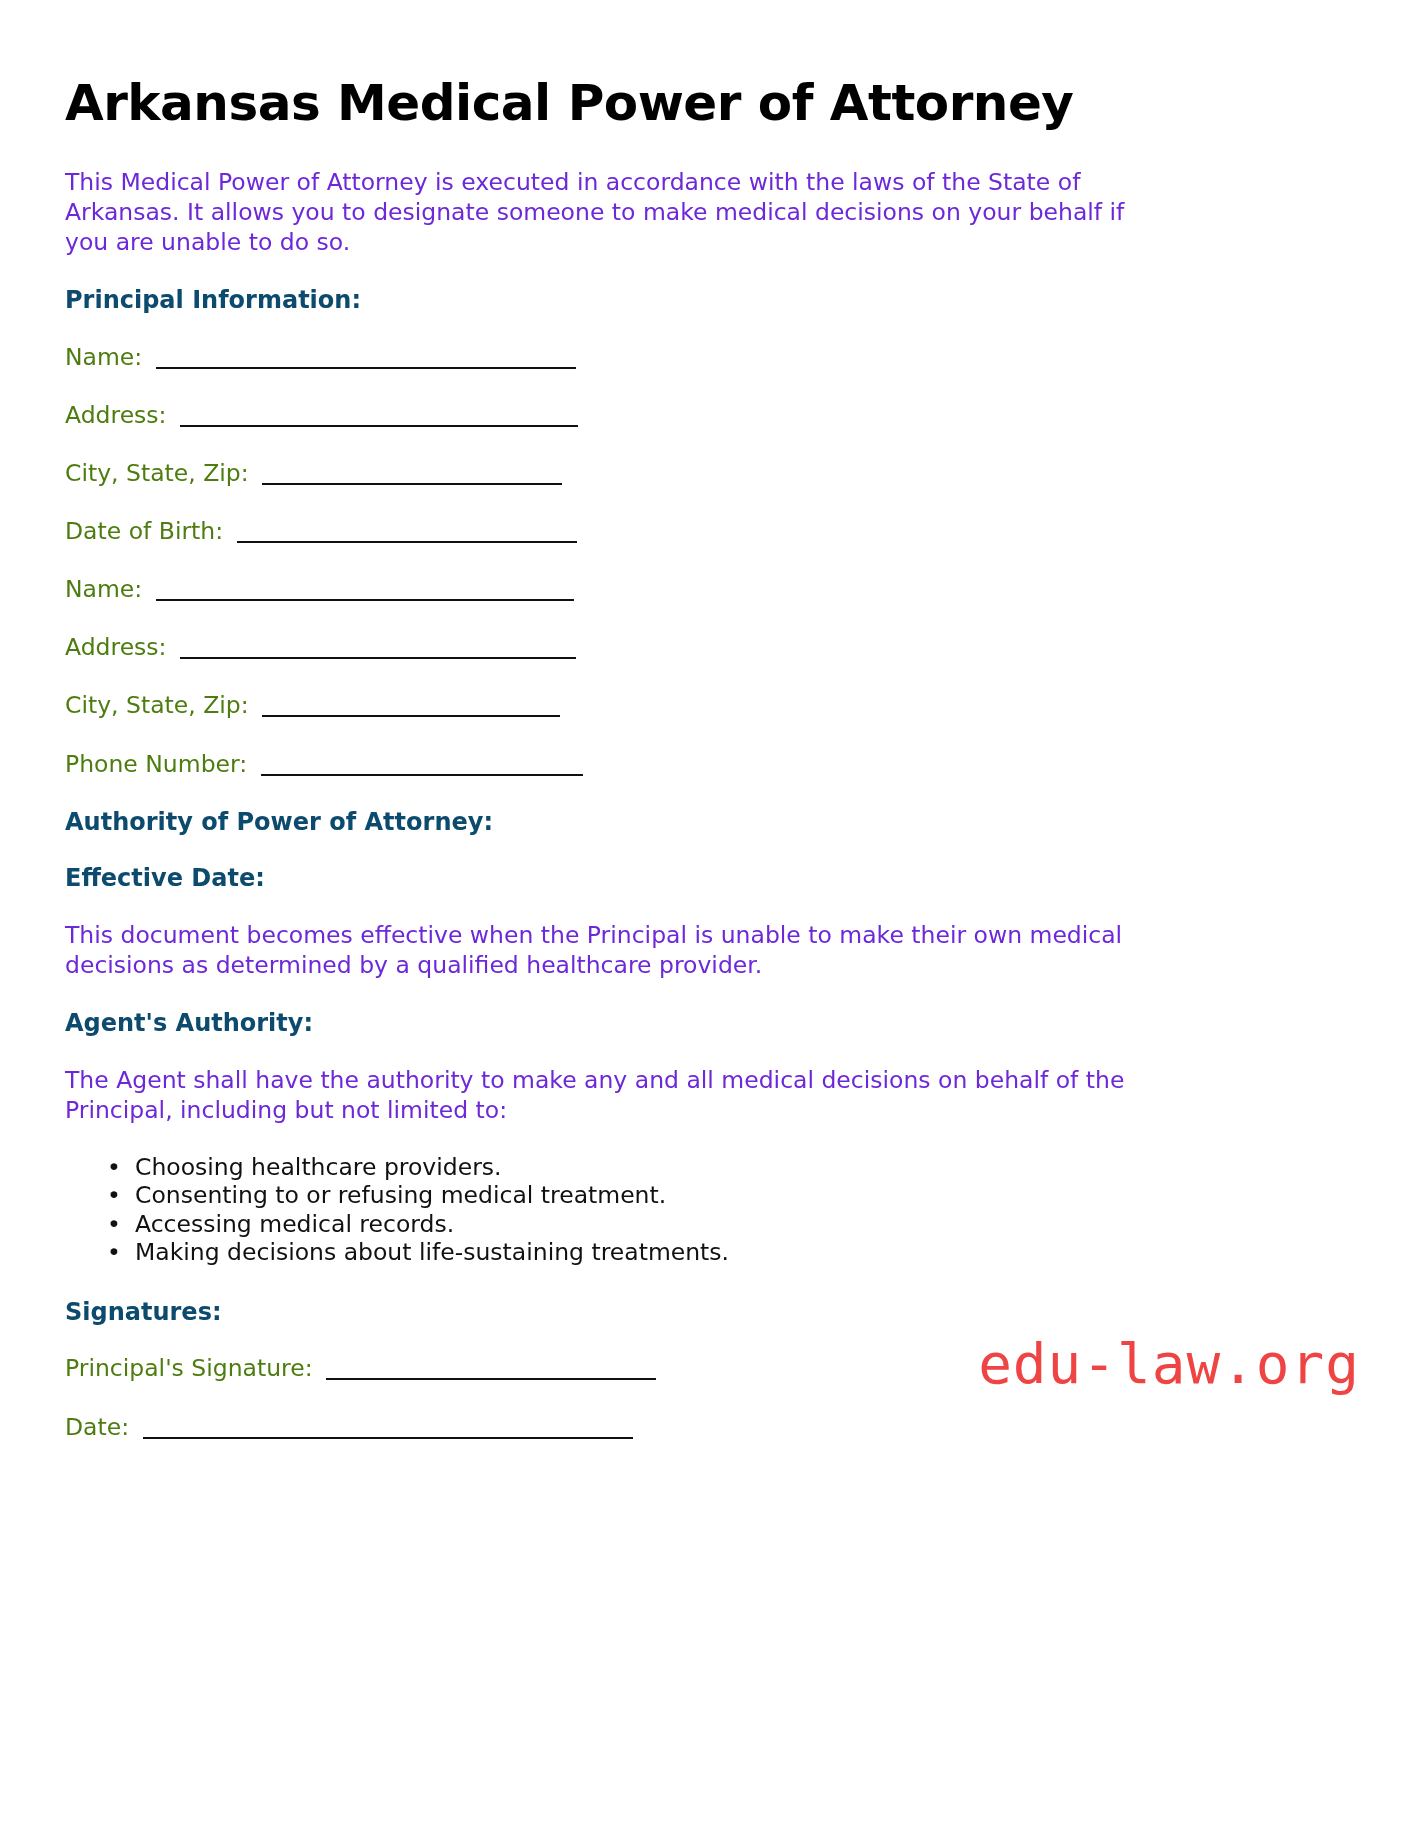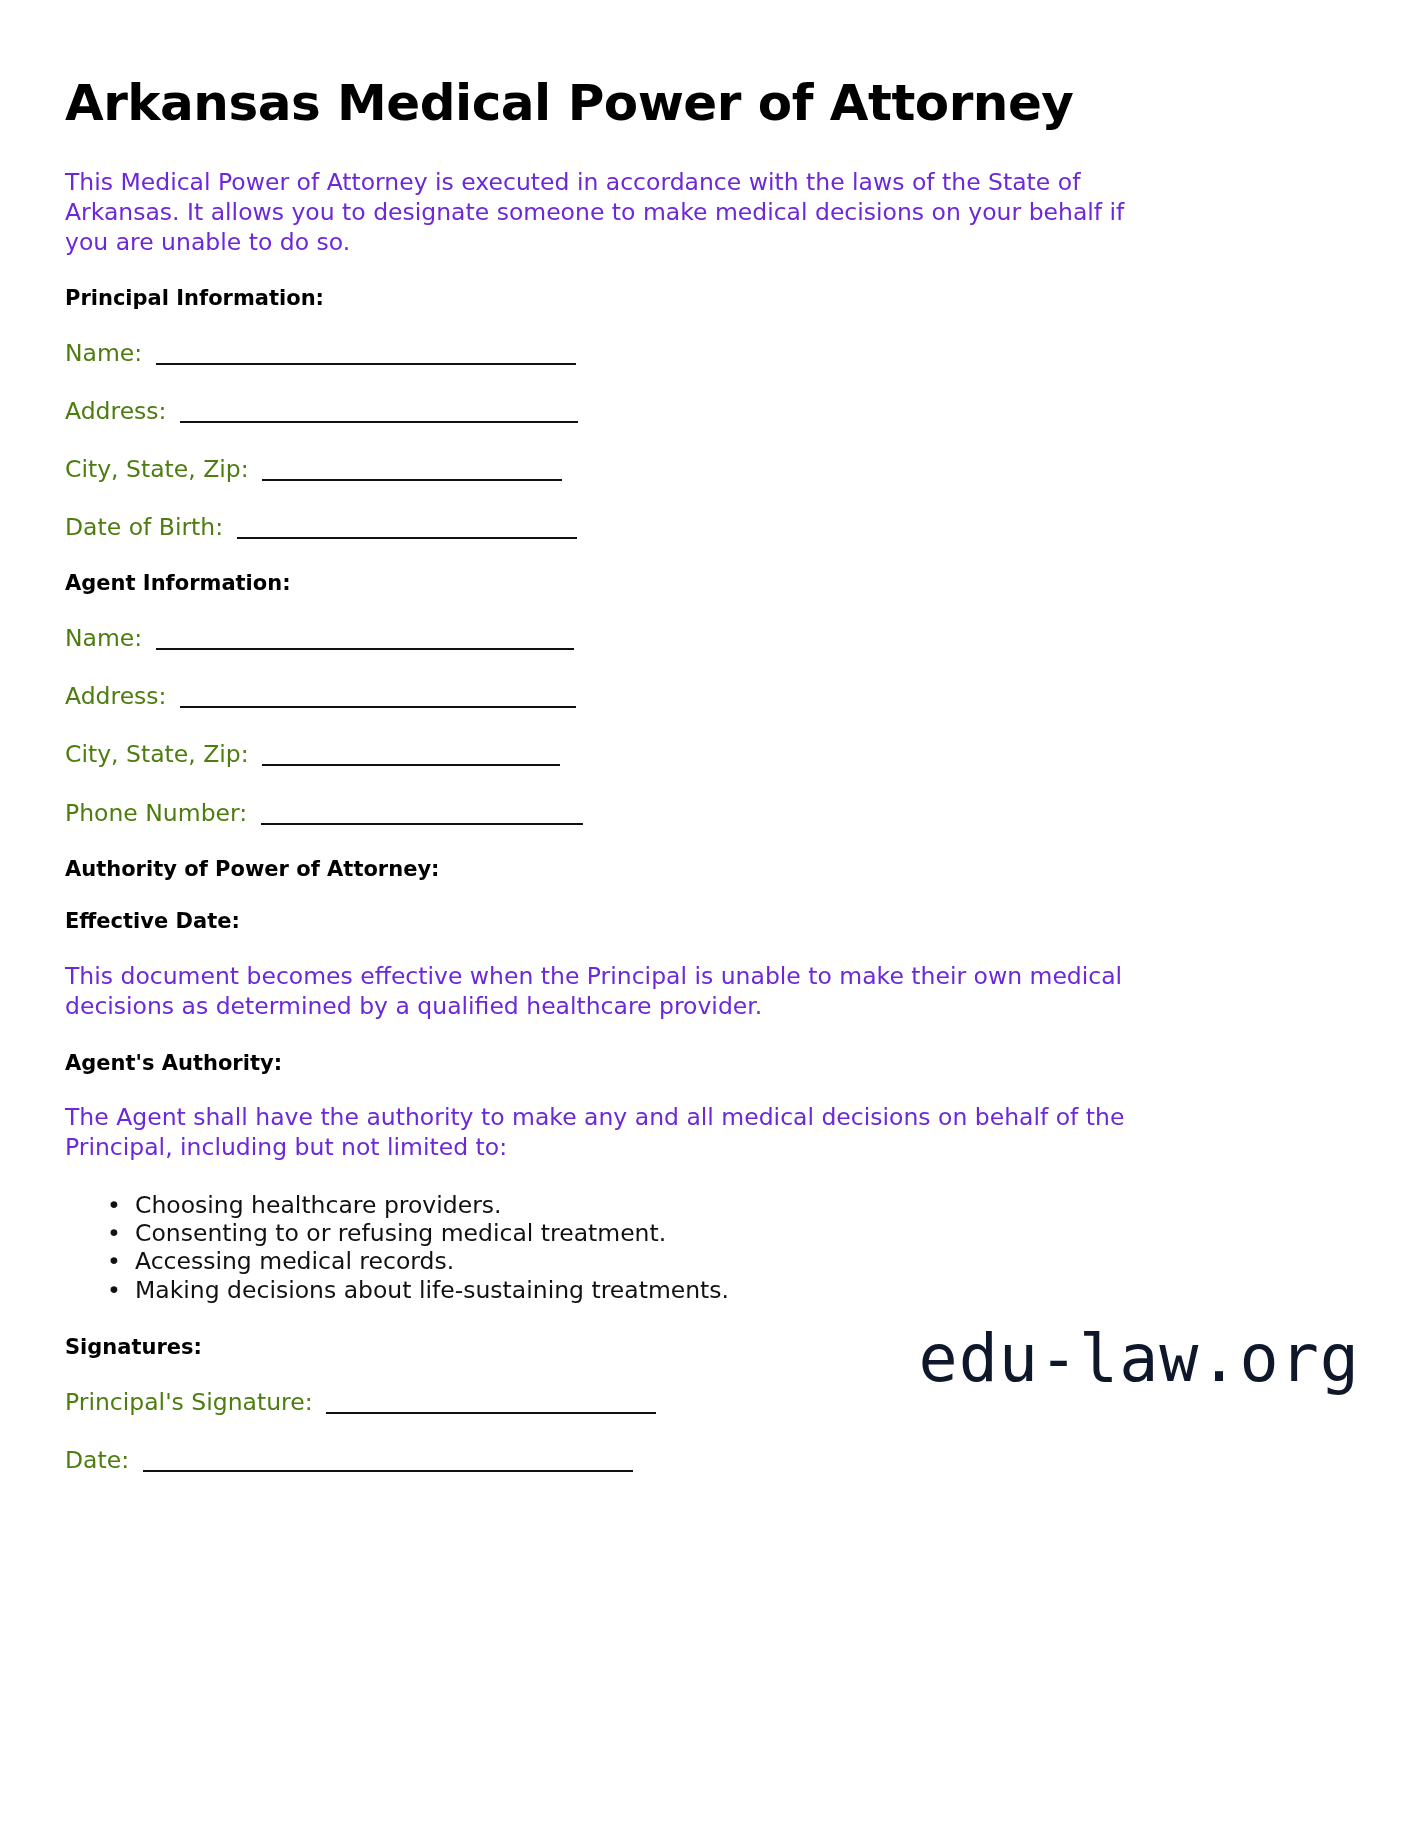--- a/index.html
+++ b/index.html
@@ -43,25 +43,25 @@
   }
 
   .para {
     font-size: 23.5px;
     line-height: 1.28;
     margin-bottom: 28px;
     color: #6d28d9;
   }
 
   .section-heading {
-    font-size: 21px;
+    font-size: 24px;
     font-weight: bold;
     line-height: 1.28;
     margin-bottom: 26px;
-    color: #000000;
+    color: #0c4a6e;
   }
 
   .field-row {
     font-size: 23.5px;
     line-height: 1.28;
     margin-bottom: 28px;
     white-space: nowrap;
     color: #111;
   }
 
@@ -98,23 +98,23 @@
     font-size: 23.5px;
     line-height: 1.21;
     color: #111;
   }
 
   .watermark {
     position: absolute;
     right: 56px;
     bottom: 36px;
     font-family: "DejaVu Sans Mono", monospace;
-    font-size: 65px;
+    font-size: 56px;
     letter-spacing: 1px;
-    color: #0f172a;
+    color: #ef4444;
     white-space: nowrap;
   }
 </style>
 </head>
 <body>
 
 <div class="page">
   <div class="content">
 
     <h1 class="doc-title">Arkansas Medical Power of Attorney</h1>
@@ -133,21 +133,20 @@
     </div>
     <div class="field-row">
       <span class="field-label">City, State, Zip:</span>
       <span class="field-blank" style="width: 300px;"></span>
     </div>
     <div class="field-row">
       <span class="field-label">Date of Birth:</span>
       <span class="field-blank" style="width: 340px;"></span>
     </div>
 
-    <h2 class="section-heading">Agent Information:</h2>
 
     <div class="field-row">
       <span class="field-label">Name:</span>
       <span class="field-blank" style="width: 418px;"></span>
     </div>
     <div class="field-row">
       <span class="field-label">Address:</span>
       <span class="field-blank" style="width: 396px;"></span>
     </div>
     <div class="field-row">

